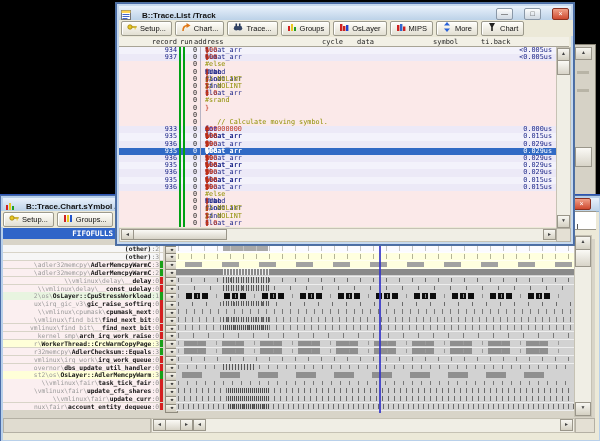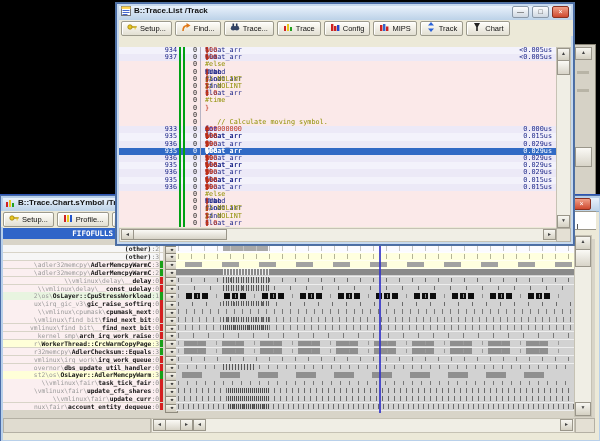--- a/index.html
+++ b/index.html
@@ -2,21 +2,21 @@
 <html><head>
 <meta charset="utf-8">
 <style>
   html,body{margin:0;padding:0;background:#000;}
   #stage{position:relative;width:600px;height:441px;background:#000;overflow:hidden;
          font-family:"Liberation Sans",sans-serif;}
   .win{position:absolute;background:#ece9d8;border:1px solid #4a6ca8;
        box-shadow:inset 0 0 0 2px #c2d6ec;}
   .titlebar{position:absolute;left:2px;top:2px;right:2px;height:14px;
     background:linear-gradient(#e9f1fb,#bcd2e8);border-bottom:1px solid #8fabc8;
-    display:flex;align-items:flex-start;gap:3px;padding:0 2px;overflow:hidden;}
+    display:flex;align-items:flex-end;gap:11px;padding:0 2px;overflow:hidden;}
   .titletext{font-size:8px;font-weight:bold;color:#111;white-space:nowrap;}
   .winbtn{width:15px;height:10px;border:1px solid #8a98a8;border-radius:2px;
     background:linear-gradient(#fdfdfd,#cfd8e2);font-size:7px;line-height:9px;text-align:center;color:#333;}
   .winbtn.close{background:linear-gradient(#f0a088,#cf4a30);color:#fff;border-color:#8a3020;}
   .toolbar{position:absolute;display:flex;align-items:center;gap:3px;padding:0 2px;background:#ece9d8;}
   .tbtn{display:inline-flex;align-items:center;gap:3px;height:13px;padding:0 5px;
     border:1px solid #9c9a8c;border-radius:2px;background:linear-gradient(#fffefa,#e2dfd2);
     font-size:7.5px;color:#111;white-space:nowrap;box-shadow:1px 1px 0 #fff inset;}
   .tbtn svg{flex:0 0 auto;}
   .mono{font-family:"DejaVu Sans Mono",monospace;}
@@ -80,21 +80,21 @@
               <rect x="7.6" y="5.6" width="1" height="1.8" fill="#e8c820"></rect>
             </svg></span>
           <span>Setup...</span>
         </span>
         <span class="tbtn">
           <span><svg width="10" height="10">
               <rect x="1" y="2" width="2" height="7" fill="#d22222"></rect>
               <rect x="4" y="2" width="2" height="7" fill="#e8c820"></rect>
               <rect x="7" y="2" width="2" height="7" fill="#2255cc"></rect>
             </svg></span>
-          <span>Profile...</span>
+          <span>Groups...</span>
         </span>
         <span class="tbtn">
           <span><svg width="10" height="10">
               <rect x="1.5" y="1.5" width="3" height="3" fill="#333"></rect>
               <rect x="6" y="1.5" width="3" height="3" fill="#333"></rect>
               <rect x="1.5" y="6" width="3" height="3" fill="#333"></rect>
               <rect x="6" y="6" width="3" height="3" fill="#333"></rect>
             </svg></span>
           <span>Config...</span>
         </span>
@@ -1290,84 +1290,93 @@
               <rect x="5" y="4.3" width="4.5" height="1.4" fill="#e8c820" stroke="#a08010" stroke-width="0.4"></rect>
               <rect x="7.6" y="5.6" width="1" height="1.8" fill="#e8c820"></rect>
             </svg></span>
           <span>Setup...</span>
         </span>
         <span class="tbtn">
           <span><svg width="10" height="10">
               <path d="M2 9 Q2 3.5 6.5 3.5" stroke="#e07818" fill="none" stroke-width="1.6"></path>
               <path d="M5.5 1 L9.5 3.5 L5.5 6 Z" fill="#e07818"></path>
             </svg></span>
-          <span>Find...</span>
+          <span>Chart...</span>
         </span>
         <span class="tbtn">
           <span><svg width="10" height="10">
               <rect x="2.5" y="1.5" width="1.6" height="3" fill="#223355"></rect>
               <rect x="5.9" y="1.5" width="1.6" height="3" fill="#223355"></rect>
               <circle cx="3.2" cy="6.2" r="2.4" fill="#334466"></circle>
               <circle cx="6.8" cy="6.2" r="2.4" fill="#334466"></circle>
             </svg></span>
           <span>Trace...</span>
         </span>
         <span class="tbtn">
           <span><svg width="10" height="10">
               <rect x="1" y="4" width="2" height="5" fill="#d22222"></rect>
               <rect x="4" y="2" width="2" height="7" fill="#e8c820"></rect>
               <rect x="7" y="5" width="2" height="4" fill="#22a022"></rect>
             </svg></span>
-          <span>Trace</span>
+          <span>Groups</span>
         </span>
         <span class="tbtn">
           <span><svg width="10" height="10">
               <rect x="1" y="2" width="2.4" height="7" fill="#cc2222"></rect>
               <rect x="4" y="4" width="2.4" height="5" fill="#cc2222"></rect>
               <rect x="7" y="3" width="2.4" height="6" fill="#2244cc"></rect>
             </svg></span>
-          <span>Config</span>
+          <span>OsLayer</span>
         </span>
         <span class="tbtn">
           <span><svg width="10" height="10">
               <rect x="1" y="3" width="2.4" height="6" fill="#cc2222"></rect>
               <rect x="4" y="2" width="2.4" height="7" fill="#3366cc"></rect>
               <rect x="7" y="4.5" width="2.4" height="4.5" fill="#cc2222"></rect>
             </svg></span>
           <span>MIPS</span>
         </span>
         <span class="tbtn">
           <span><svg width="10" height="10">
               <path d="M5 0 L8 3.5 H2 Z" fill="#2a62d8"></path>
               <path d="M5 10 L2 6.5 H8 Z" fill="#2a62d8"></path>
             </svg></span>
-          <span>Track</span>
+          <span>More</span>
         </span>
         <span class="tbtn">
           <span><svg width="10" height="10">
               <path d="M2 1 H8 L5.8 5 V9 H4.2 V5 Z" fill="#222"></path>
             </svg></span>
           <span>Chart</span>
         </span>
       </div>
 
+    <div id="w1header" style="position:absolute;left:2px;top:33px;width:450px;height:9px;background:#f2f0e6;border-bottom:1px solid #a8a496;">
+        <span class="hdr mono" style="left: 0px; width: 58px; top: 1px; text-align: right;">record</span>
+        <span class="hdr mono" style="left: 61px; width: 18px; top: 1px; text-align: left;">run</span>
+        <span class="hdr mono" style="left: 75px; width: 60px; top: 1px; text-align: left;">address</span>
+        <span class="hdr mono" style="left: 203px; width: 30px; top: 1px; text-align: left;">cycle</span>
+        <span class="hdr mono" style="left: 238px; width: 30px; top: 1px; text-align: left;">data</span>
+        <span class="hdr mono" style="left: 314px; width: 40px; top: 1px; text-align: left;">symbol</span>
+        <span class="hdr mono" style="left: 362px; width: 40px; top: 1px; text-align: left;">ti.back</span>
+      </div>
 
     <div id="w1rows" style="left:2px;top:43px;width:437px;height:180px;">
 
       <div style="position:absolute;left:60px;top:0;width:2px;height:180px;background:#00a114;z-index:4;"></div>
       <div style="position:absolute;left:64px;top:0;width:2px;height:180px;background:#00a114;z-index:4;"></div>
       <div style="position:absolute;left:81px;top:0;width:1px;height:180px;background:#b8b4c4;z-index:4;"></div>
     <div class="trow" style="top: 0px; background: rgb(243, 242, 251);"><span class="rc">934</span><span class="rn">0</span><span class="cd"><span style="color:#1c2688">      </span><span style="color:#1c2688">float_arr</span><span style="color:#c03018">[</span><span style="color:#1c2688">i</span><span style="color:#1c2688"> </span><span style="color:#c03018">%</span><span style="color:#1c2688"> </span><span style="color:#c03018">100</span><span style="color:#c03018">]</span><span style="color:#1c2688"> </span><span style="color:#c03018">=</span></span><span class="tb">&lt;0.005us</span></div>
         <div class="trow" style="top: 7.2px; background: rgb(236, 233, 247);"><span class="rc">937</span><span class="rn">0</span><span class="cd"><span style="color:#1c2688">      </span><span style="color:#1c2688">sum</span><span style="color:#1c2688"> </span><span style="color:#c03018">+</span><span style="color:#c03018">=</span><span style="color:#1c2688"> </span><span style="color:#1c2688">float_arr</span><span style="color:#c03018">[</span><span style="color:#1c2688">i</span><span style="color:#1c2688"> </span><span style="color:#c03018">%</span><span style="color:#1c2688"> </span><span style="color:#c03018">100</span><span style="color:#c03018">]</span><span style="color:#c03018">;</span></span><span class="tb">&lt;0.005us</span></div>
         <div class="trow" style="top: 14.4px; background: rgb(251, 233, 233);"><span class="rc"></span><span class="rn">0</span><span class="cd"><span style="color:#8f8f00">#else</span></span><span class="tb"></span></div>
         <div class="trow" style="top: 21.6px; background: rgb(251, 233, 233);"><span class="rc"></span><span class="rn">0</span><span class="cd"><span style="color:#1c2688">    </span><span style="color:#1c2688">srand</span><span style="color:#c03018">(</span><span style="color:#1c2688">time</span><span style="color:#c03018">(</span><span style="color:#1c2688">NULL</span><span style="color:#c03018">)</span><span style="color:#c03018">)</span><span style="color:#c03018">;</span></span><span class="tb"></span></div>
         <div class="trow" style="top: 28.8px; background: rgb(251, 233, 233);"><span class="rc"></span><span class="rn">0</span><span class="cd"><span style="color:#1c2688">    </span><span style="color:#1c2688">float_arr</span><span style="color:#c03018">[</span><span style="color:#1c2688">i</span><span style="color:#c03018">]</span><span style="color:#1c2688"> </span><span style="color:#c03018">=</span><span style="color:#1c2688"> </span><span style="color:#1c2688">rand</span><span style="color:#c03018">(</span><span style="color:#c03018">)</span><span style="color:#c03018">;</span><span style="color:#1c2688">  </span><span style="color:#8f8f00">// NOLINT</span></span><span class="tb"></span></div>
         <div class="trow" style="top: 36px; background: rgb(251, 233, 233);"><span class="rc"></span><span class="rn">0</span><span class="cd"><span style="color:#1c2688">    </span><span style="color:#1628d8">if</span><span style="color:#1c2688"> </span><span style="color:#c03018">(</span><span style="color:#1c2688">rand</span><span style="color:#c03018">(</span><span style="color:#c03018">)</span><span style="color:#1c2688"> </span><span style="color:#c03018">%</span><span style="color:#1c2688"> </span><span style="color:#c03018">2</span><span style="color:#c03018">)</span><span style="color:#1c2688">         </span><span style="color:#8f8f00">// NOLINT</span></span><span class="tb"></span></div>
         <div class="trow" style="top: 43.2px; background: rgb(251, 233, 233);"><span class="rc"></span><span class="rn">0</span><span class="cd"><span style="color:#1c2688">      </span><span style="color:#1c2688">float_arr</span><span style="color:#c03018">[</span><span style="color:#1c2688">i</span><span style="color:#c03018">]</span><span style="color:#1c2688"> </span><span style="color:#c03018">*</span><span style="color:#c03018">=</span><span style="color:#1c2688"> </span><span style="color:#c03018">-</span><span style="color:#c03018">1.0</span><span style="color:#c03018">;</span></span><span class="tb"></span></div>
-        <div class="trow" style="top: 50.4px; background: rgb(251, 233, 233);"><span class="rc"></span><span class="rn">0</span><span class="cd"><span style="color:#8f8f00">#time</span></span><span class="tb"></span></div>
+        <div class="trow" style="top: 50.4px; background: rgb(251, 233, 233);"><span class="rc"></span><span class="rn">0</span><span class="cd"><span style="color:#8f8f00">#srand</span></span><span class="tb"></span></div>
         <div class="trow" style="top: 57.6px; background: rgb(251, 233, 233);"><span class="rc"></span><span class="rn">0</span><span class="cd"><span style="color:#1c2688">  </span><span style="color:#c03018">}</span></span><span class="tb"></span></div>
         <div class="trow" style="top: 64.8px; background: rgb(251, 233, 233);"><span class="rc"></span><span class="rn">0</span><span class="cd"></span><span class="tb"></span></div>
         <div class="trow" style="top: 72px; background: rgb(251, 233, 233);"><span class="rc"></span><span class="rn">0</span><span class="cd"><span style="color:#8f8f00">   // Calculate moving symbol.</span></span><span class="tb"></span></div>
         <div class="trow" style="top: 79.2px; background: rgb(236, 233, 247);"><span class="rc">933</span><span class="rn">0</span><span class="cd"><span style="color:#1c2688">   </span><span style="color:#1628d8">for</span><span style="color:#1c2688"> </span><span style="color:#c03018">(</span><span style="color:#1628d8">int</span><span style="color:#1c2688"> </span><span style="color:#1c2688">i</span><span style="color:#1c2688"> </span><span style="color:#c03018">=</span><span style="color:#1c2688"> </span><span style="color:#c03018">0</span><span style="color:#c03018">;</span><span style="color:#1c2688"> </span><span style="color:#1c2688">i</span><span style="color:#1c2688"> </span><span style="color:#c03018">&lt;</span><span style="color:#1c2688"> </span><span style="color:#c03018">100000000</span><span style="color:#c03018">;</span><span style="color:#1c2688"> </span><span style="color:#1c2688">i</span><span style="color:#c03018">+</span><span style="color:#c03018">+</span><span style="color:#c03018">)</span><span style="color:#1c2688"> </span><span style="color:#c03018">{</span></span><span class="tb">0.000us</span></div>
         <div class="trow" style="top: 86.4px; background: rgb(243, 242, 251);"><span class="rc">935</span><span class="rn">0</span><span class="cd"><span style="color:#1c2688">      </span><span style="color:#c03018">(</span><span style="color:#1c2688">float_arr</span><span style="color:#c03018">[</span><span style="color:#1c2688">i</span><span style="color:#1c2688"> </span><span style="color:#c03018">%</span><span style="color:#1c2688"> </span><span style="color:#c03018">100</span><span style="color:#c03018">]</span><span style="color:#1c2688"> </span><span style="color:#c03018">+</span><span style="color:#1c2688"> </span><span style="color:#1c2688">float_arr</span><span style="color:#c03018">[</span><span style="color:#c03018">(</span><span style="color:#1c2688">i</span><span style="color:#1c2688"> </span><span style="color:#c03018">+</span><span style="color:#1c2688"> </span><span style="color:#c03018">1</span><span style="color:#c03018">)</span><span style="color:#1c2688"> </span><span style="color:#c03018">%</span><span style="color:#1c2688"> </span><span style="color:#c03018">100</span><span style="color:#c03018">]</span><span style="color:#1c2688"> </span><span style="color:#c03018">+</span></span><span class="tb">0.015us</span></div>
         <div class="trow" style="top: 93.6px; background: rgb(236, 233, 247);"><span class="rc">936</span><span class="rn">0</span><span class="cd"><span style="color:#1c2688">       </span><span style="color:#1c2688">float_arr</span><span style="color:#c03018">[</span><span style="color:#c03018">(</span><span style="color:#1c2688">i</span><span style="color:#1c2688"> </span><span style="color:#c03018">+</span><span style="color:#1c2688"> </span><span style="color:#c03018">99</span><span style="color:#c03018">)</span><span style="color:#1c2688"> </span><span style="color:#c03018">%</span><span style="color:#1c2688"> </span><span style="color:#c03018">100</span><span style="color:#c03018">]</span><span style="color:#c03018">)</span><span style="color:#1c2688"> </span><span style="color:#c03018">/</span><span style="color:#1c2688"> </span><span style="color:#c03018">3</span><span style="color:#c03018">;</span></span><span class="tb">0.029us</span></div>
         <div class="trow sel" style="top: 100.8px;"><span class="rc">935</span><span class="rn">0</span><span class="cd"><span style="color:#1c2688">      </span><span style="color:#c03018">(</span><span style="color:#1c2688">float_arr</span><span style="color:#c03018">[</span><span style="color:#1c2688">i</span><span style="color:#1c2688"> </span><span style="color:#c03018">%</span><span style="color:#1c2688"> </span><span style="color:#c03018">100</span><span style="color:#c03018">]</span><span style="color:#1c2688"> </span><span style="color:#c03018">+</span><span style="color:#1c2688"> </span><span style="color:#1c2688">float_arr</span><span style="color:#c03018">[</span><span style="color:#c03018">(</span><span style="color:#1c2688">i</span><span style="color:#1c2688"> </span><span style="color:#c03018">+</span><span style="color:#1c2688"> </span><span style="color:#c03018">1</span><span style="color:#c03018">)</span><span style="color:#1c2688"> </span><span style="color:#c03018">%</span><span style="color:#1c2688"> </span><span style="color:#c03018">100</span><span style="color:#c03018">]</span><span style="color:#1c2688"> </span><span style="color:#c03018">+</span></span><span class="tb">0.029us</span></div>
         <div class="trow" style="top: 108px; background: rgb(236, 233, 247);"><span class="rc">936</span><span class="rn">0</span><span class="cd"><span style="color:#1c2688">       </span><span style="color:#1c2688">float_arr</span><span style="color:#c03018">[</span><span style="color:#c03018">(</span><span style="color:#1c2688">i</span><span style="color:#1c2688"> </span><span style="color:#c03018">+</span><span style="color:#1c2688"> </span><span style="color:#c03018">99</span><span style="color:#c03018">)</span><span style="color:#1c2688"> </span><span style="color:#c03018">%</span><span style="color:#1c2688"> </span><span style="color:#c03018">100</span><span style="color:#c03018">]</span><span style="color:#c03018">)</span><span style="color:#1c2688"> </span><span style="color:#c03018">/</span><span style="color:#1c2688"> </span><span style="color:#c03018">3</span><span style="color:#c03018">;</span></span><span class="tb">0.029us</span></div>
         <div class="trow" style="top: 115.2px; background: rgb(243, 242, 251);"><span class="rc">935</span><span class="rn">0</span><span class="cd"><span style="color:#1c2688">      </span><span style="color:#c03018">(</span><span style="color:#1c2688">float_arr</span><span style="color:#c03018">[</span><span style="color:#1c2688">i</span><span style="color:#1c2688"> </span><span style="color:#c03018">%</span><span style="color:#1c2688"> </span><span style="color:#c03018">100</span><span style="color:#c03018">]</span><span style="color:#1c2688"> </span><span style="color:#c03018">+</span><span style="color:#1c2688"> </span><span style="color:#1c2688">float_arr</span><span style="color:#c03018">[</span><span style="color:#c03018">(</span><span style="color:#1c2688">i</span><span style="color:#1c2688"> </span><span style="color:#c03018">+</span><span style="color:#1c2688"> </span><span style="color:#c03018">1</span><span style="color:#c03018">)</span><span style="color:#1c2688"> </span><span style="color:#c03018">%</span><span style="color:#1c2688"> </span><span style="color:#c03018">100</span><span style="color:#c03018">]</span><span style="color:#1c2688"> </span><span style="color:#c03018">+</span></span><span class="tb">0.029us</span></div>
         <div class="trow" style="top: 122.4px; background: rgb(236, 233, 247);"><span class="rc">936</span><span class="rn">0</span><span class="cd"><span style="color:#1c2688">       </span><span style="color:#1c2688">float_arr</span><span style="color:#c03018">[</span><span style="color:#c03018">(</span><span style="color:#1c2688">i</span><span style="color:#1c2688"> </span><span style="color:#c03018">+</span><span style="color:#1c2688"> </span><span style="color:#c03018">99</span><span style="color:#c03018">)</span><span style="color:#1c2688"> </span><span style="color:#c03018">%</span><span style="color:#1c2688"> </span><span style="color:#c03018">100</span><span style="color:#c03018">]</span><span style="color:#c03018">)</span><span style="color:#1c2688"> </span><span style="color:#c03018">/</span><span style="color:#1c2688"> </span><span style="color:#c03018">3</span><span style="color:#c03018">;</span></span><span class="tb">0.029us</span></div>

